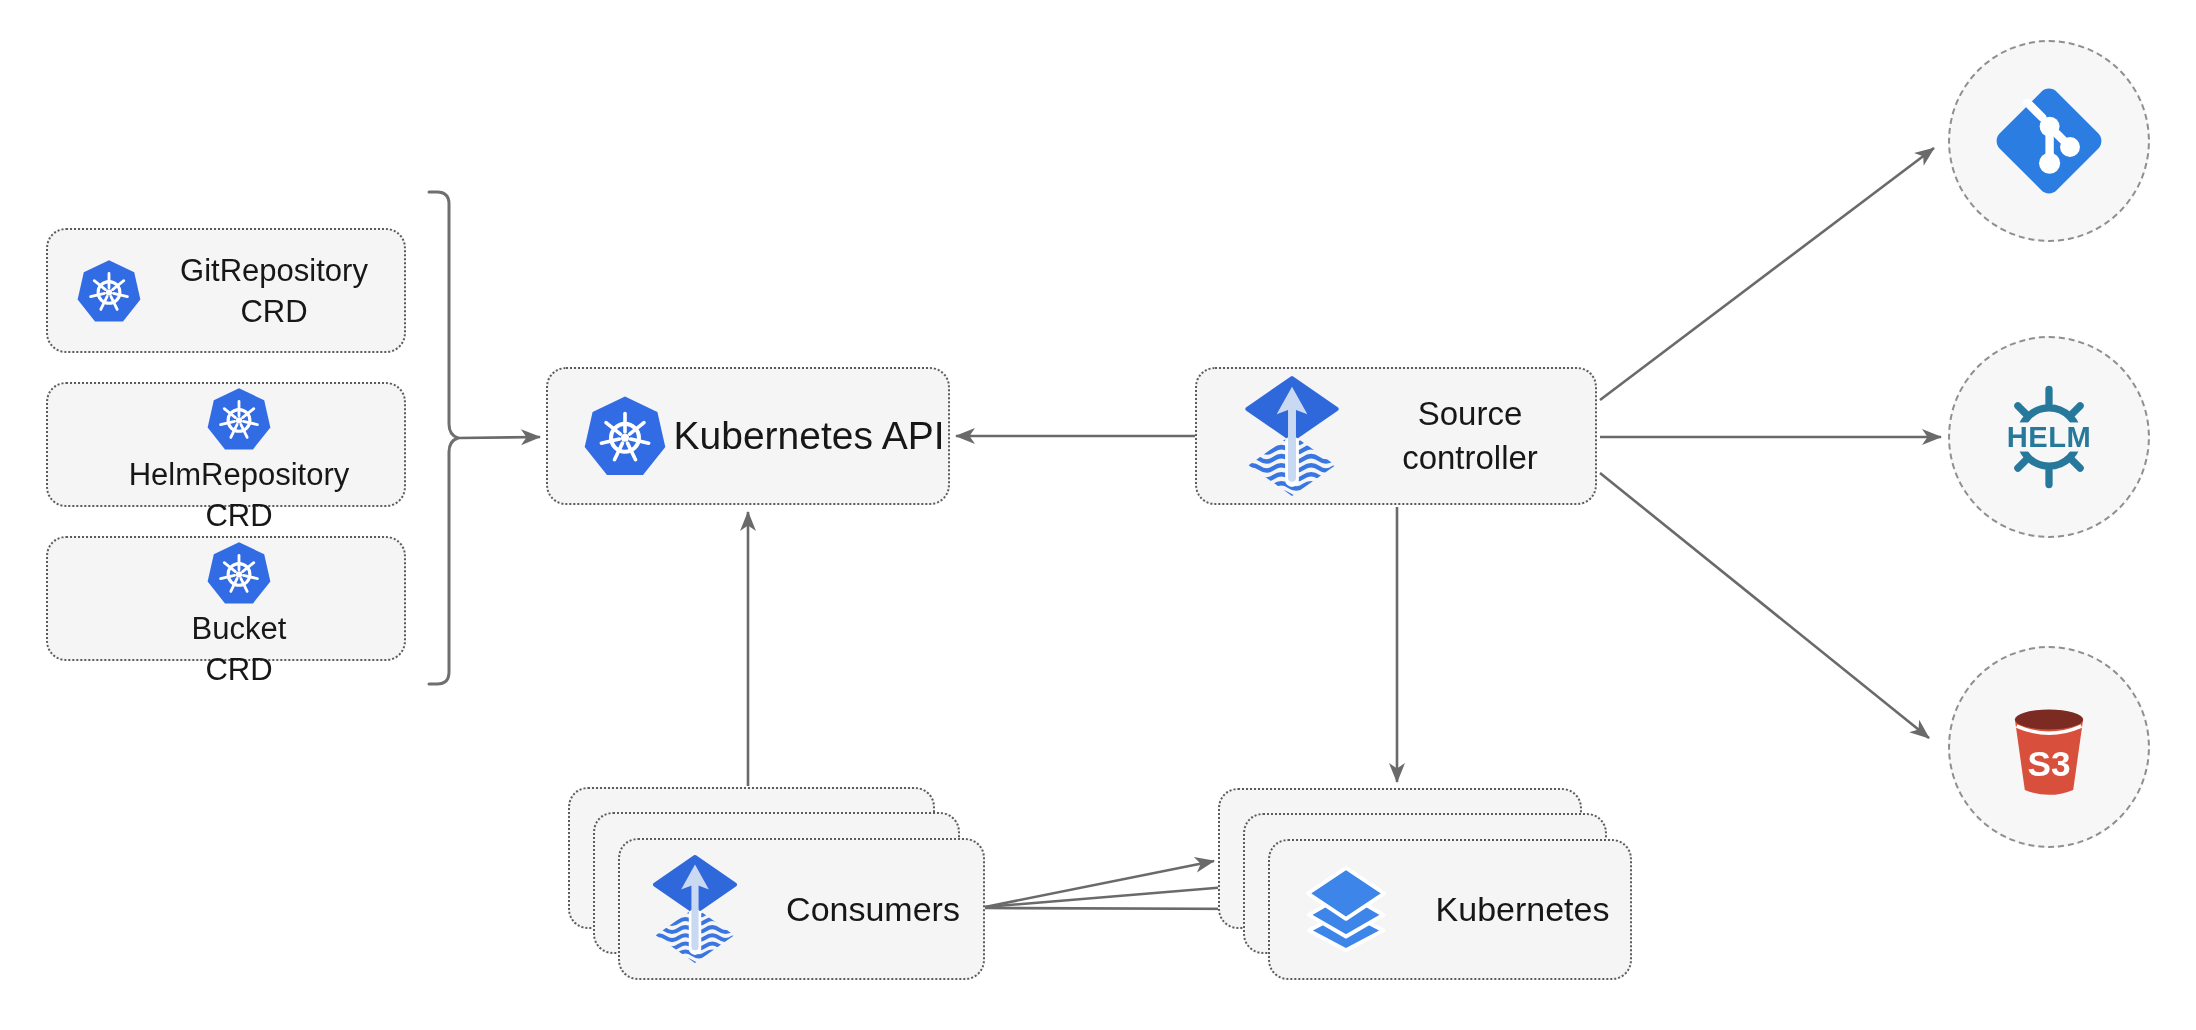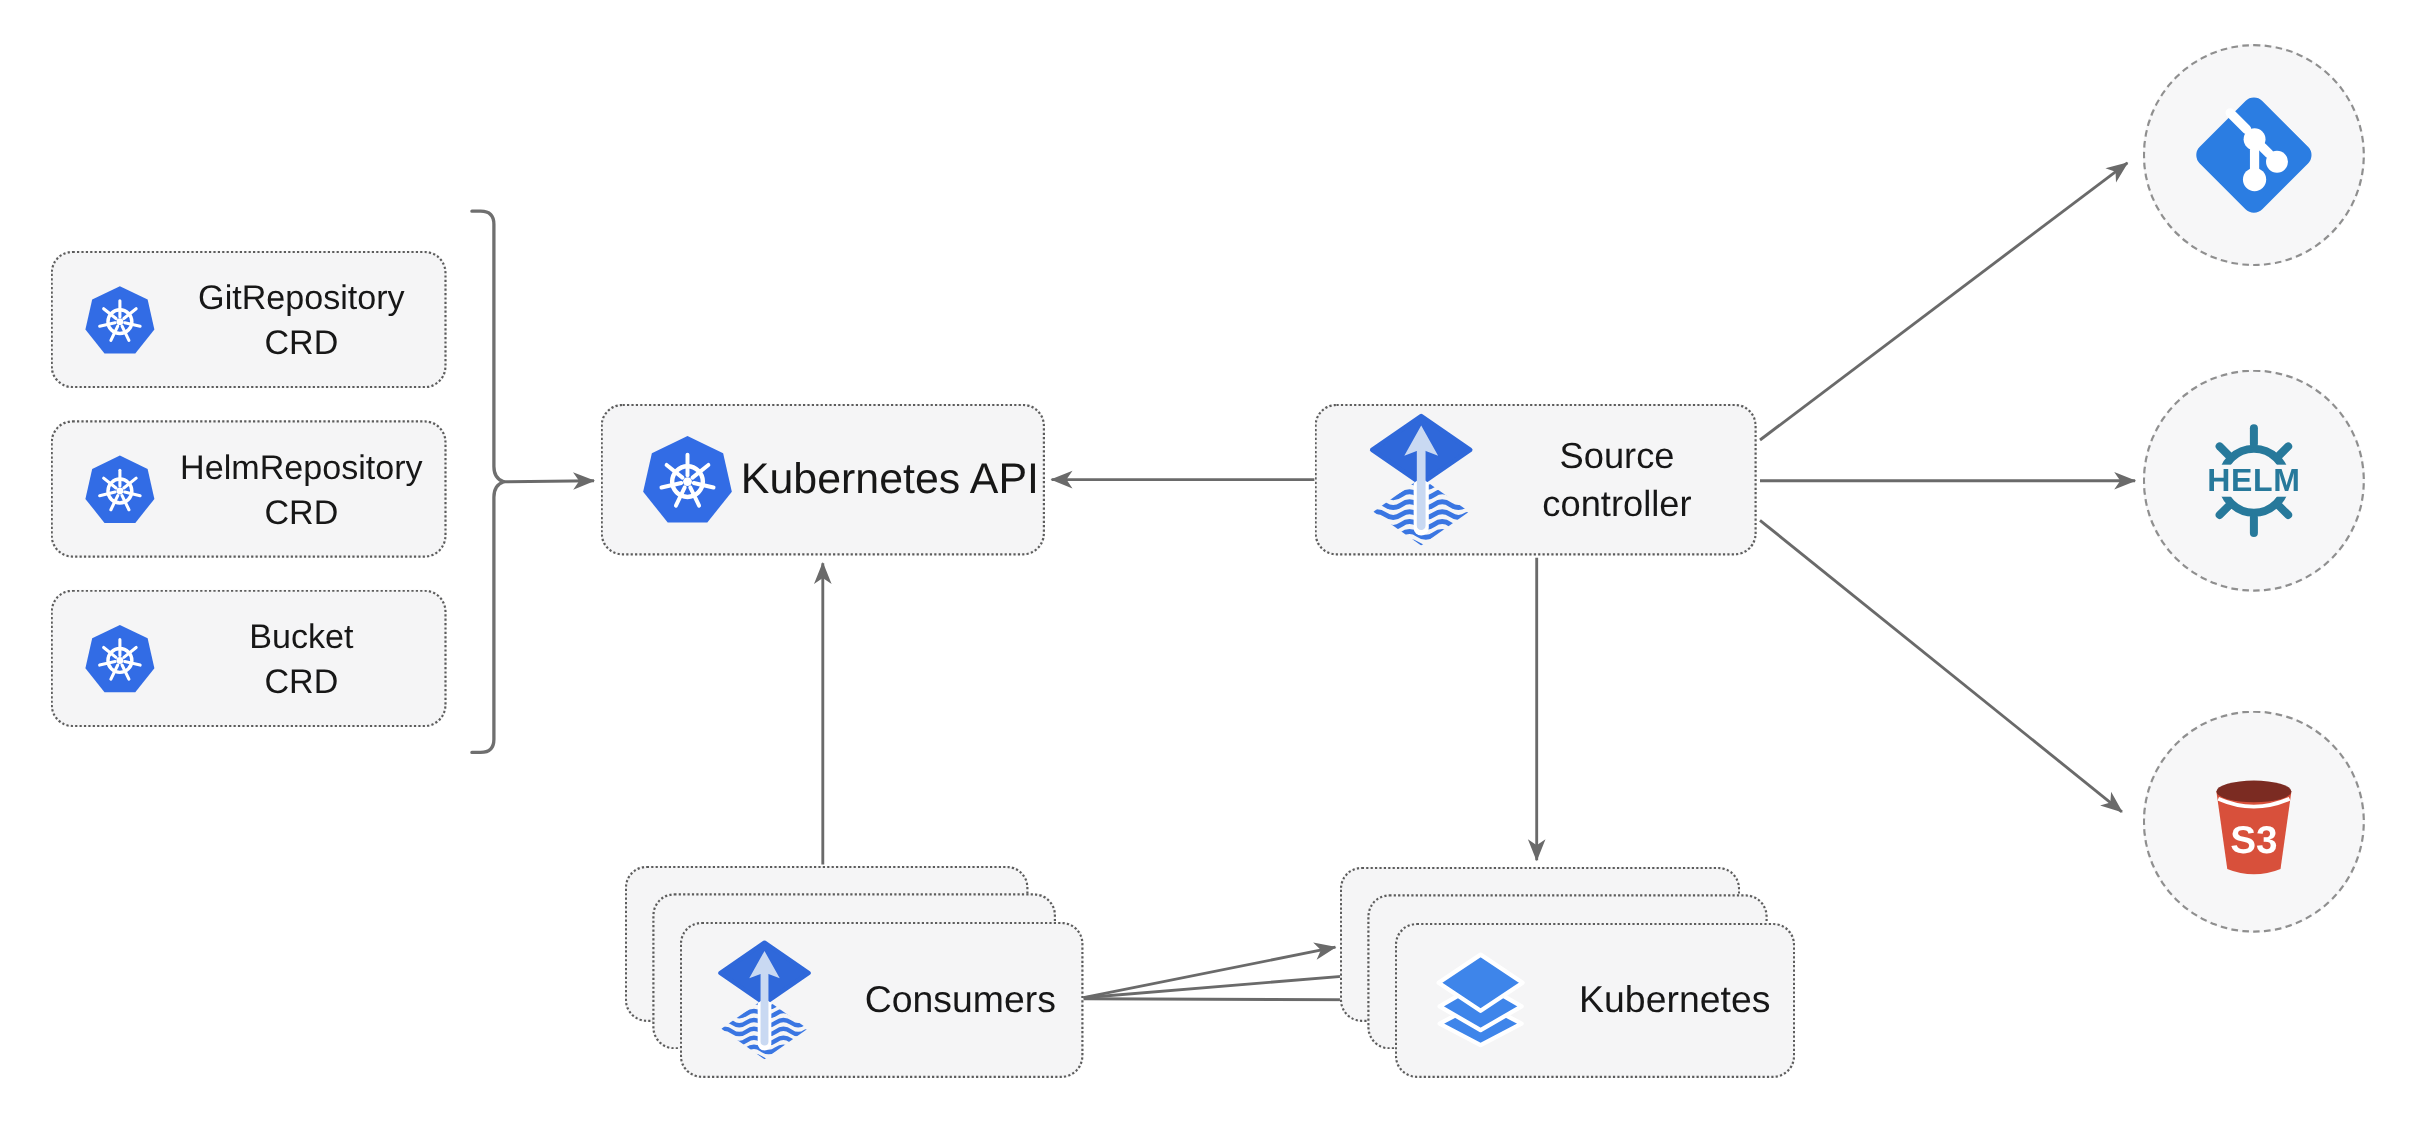--- a/index.html
+++ b/index.html
@@ -147,31 +147,31 @@
   <div class="node crd" style="left:46px;top:228px;width:360px;height:125px;padding-left:26px;">
     <svg class="icon" width="70" height="70">
         <use href="#sym-k8s"></use>
       </svg>
     <div class="label">
       <div>GitRepository</div>
       <div>CRD</div>
     </div>
   </div>
 
-  <div class="node crd" style="left:46px;top:382px;width:360px;height:125px;padding-left:26px;">
+  <div class="node crd" style="left:46px;top:382px;width:360px;height:125px;padding-left:26px;flex-direction:column;">
     <svg class="icon" width="70" height="70">
         <use href="#sym-k8s"></use>
       </svg>
     <div class="label">
       <div>HelmRepository</div>
       <div>CRD</div>
     </div>
   </div>
 
-  <div class="node crd" style="left:46px;top:536px;width:360px;height:125px;padding-left:26px;">
+  <div class="node crd" style="left:46px;top:536px;width:360px;height:125px;padding-left:26px;flex-direction:column;">
     <svg class="icon" width="70" height="70">
         <use href="#sym-k8s"></use>
       </svg>
     <div class="label">
       <div>Bucket</div>
       <div>CRD</div>
     </div>
   </div>
 
   <div class="node" style="left:546px;top:367px;width:404px;height:138px;padding-left:32px;">

